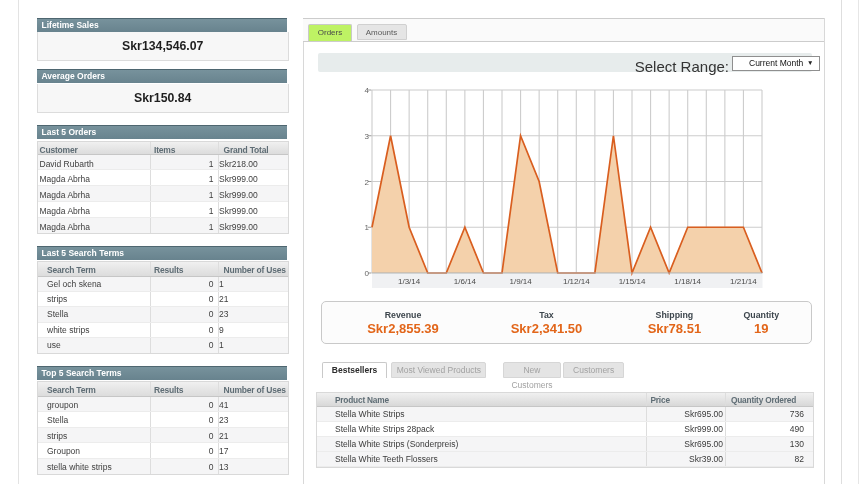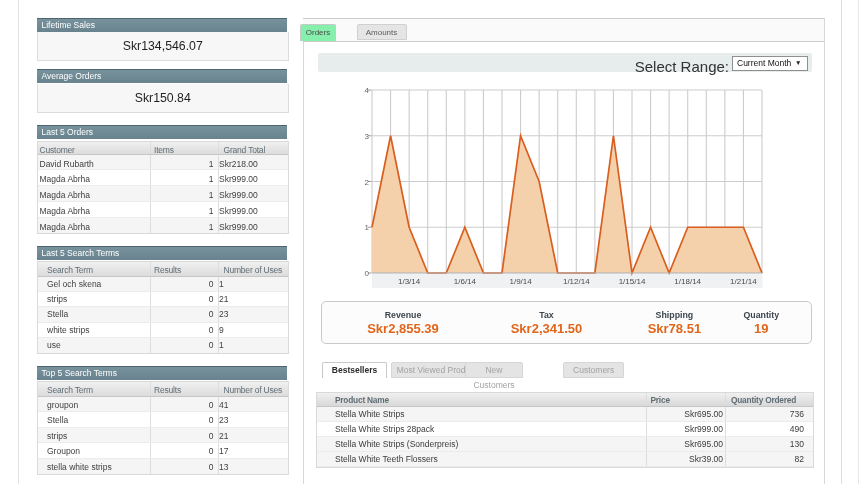--- a/index.html
+++ b/index.html
@@ -1,24 +1,24 @@
 <!DOCTYPE html>
 <html><head><meta charset="utf-8"><style>
 html,body{margin:0;padding:0}
 body{width:860px;height:484px;position:relative;overflow:hidden;background:#fff;
  font-family:"Liberation Sans",sans-serif;-webkit-font-smoothing:antialiased}
 .abs{position:absolute}
 
 .bx{position:absolute;left:37px;width:245.5px;background:linear-gradient(#77929c,#68838e);border-top:1px solid #4e6670;
- color:#fff;font-weight:normal;font-size:8.5px;line-height:13px;padding-left:4.5px}
+ color:#fff;font-weight:bold;font-size:8.5px;line-height:13px;padding-left:4.5px}
 .val{position:absolute;left:37px;width:249.5px;background:#f7f7f7;border:1px solid #dcdcdc;border-top:none;
- height:28px;text-align:center;font-weight:normal;font-size:12.3px;color:#1f1f1f;line-height:28px}
+ height:28px;text-align:center;font-weight:bold;font-size:12.3px;color:#1f1f1f;line-height:28px}
 .tbl{position:absolute;left:37px;width:249.5px;border:1px solid #d9d9d9;background:#fff}
 .thr{display:flex;height:12px;background:linear-gradient(#f0f0f0,#dcdcdc);border-bottom:1px solid #c6c6c6;
- font-weight:normal;font-size:8.5px;color:#5f6d75;line-height:17px}
+ font-weight:bold;font-size:8.5px;color:#5f6d75;line-height:17px}
 .s5 .thr{height:14px;line-height:16.6px}
 .t5 .thr{height:13.5px;line-height:17.8px}
 .r{display:flex;height:15.8px;line-height:18px;font-size:8.5px;color:#404040;border-bottom:1px solid #ececec;box-sizing:border-box}
 .s5 .r{height:15.4px;line-height:15.4px}
 .r:last-child{border-bottom:none}
 .r.g{background:#f5f5f6}
 .ca,.cb,.cc{flex-shrink:0;box-sizing:border-box;white-space:nowrap}
 .ca{width:112.5px;padding-left:1.5px;border-right:1px solid #ddd;overflow:hidden}
 .cb{width:68.5px;border-right:1px solid #ddd}
 .cc{width:68.5px}
@@ -162,26 +162,26 @@
  <div class="r g">
       <div class="ca">stella white strips</div>
       <div class="cb">0</div>
       <div class="cc">13</div>
     </div>
 </div>
 
 <div class="vline" style="left:302.5px;top:17.5px;height:466.5px"></div>
 <div class="abs" style="left:303px;top:17.5px;width:520.5px;height:22px;background:#fafafa;border-top:1px solid #cccccc;border-right:1px solid #cccccc;border-bottom:1px solid #cccccc"></div>
 
-<div class="tab" style="left:300px;top:24px;width:36px;height:17px;background:#86efac;border:1px solid #c9c9c9;border-bottom:none;line-height:16px;box-sizing:border-box">Orders</div>
+<div class="tab" style="left:308px;top:24px;width:44px;height:17px;background:#bef264;border:1px solid #c9c9c9;border-bottom:none;line-height:16px;box-sizing:border-box">Orders</div>
 <div class="tab itab" style="left:356.5px;top:24px;width:50px;height:15.5px;line-height:15px;box-sizing:border-box">Amounts</div>
 
 <div class="abs" style="left:318px;top:53px;width:493.5px;height:19px;background:#e7ecec;border-radius:2px"></div>
 <div class="abs" style="left:560px;top:57.5px;width:169px;text-align:right;font-size:15px;color:#333">Select Range:</div>
-<div class="abs" style="left:732px;top:56px;width:69.5px;height:12.5px;background:#fff;border:1px solid #8f8f8f;font-size:8.5px;color:#111;line-height:12.5px;padding-left:4px">Current Month<span style="position:absolute;right:5px;top:0px;font-size:6.5px;color:#222">▼</span></div>
+<div class="abs" style="left:732px;top:56px;width:69.5px;height:12.5px;background:#fff;border:1px solid #8f8f8f;font-size:8.5px;color:#111;line-height:12.5px;padding-left:16px">Current Month<span style="position:absolute;right:5px;top:0px;font-size:6.5px;color:#222">▼</span></div>
 
 <svg class="abs" style="left:358px;top:85px" width="410" height="205" viewBox="358 85 410 205">
  <rect x="372" y="273.5" width="390.5" height="14.5" fill="#f0f1f3"></rect>
  <g stroke="#cccccc" stroke-width="1.1">
   <line x1="372" y1="90" x2="372" y2="273"></line>
       <line x1="390.57" y1="90" x2="390.57" y2="273"></line>
       <line x1="409.14" y1="90" x2="409.14" y2="273"></line>
       <line x1="427.71" y1="90" x2="427.71" y2="273"></line>
       <line x1="446.29" y1="90" x2="446.29" y2="273"></line>
       <line x1="464.86" y1="90" x2="464.86" y2="273"></line>
@@ -248,21 +248,21 @@
     <div class="sumlab">Shipping</div>
     <div class="sumval">Skr78.51</div>
   </div>
 <div class="sumcol" style="left:676.3px;top:309.5px">
     <div class="sumlab">Quantity</div>
     <div class="sumval">19</div>
   </div>
 
 <div class="btab" style="left:321.8px;width:65.4px;background:#fff;border:1px solid #c9c9c9;border-bottom:none;font-weight:bold;color:#2b2b2b">Bestsellers</div>
 <div class="btab btabi" style="left:391.4px;width:95px">Most Viewed Products</div>
-<div class="btab btabi" style="left:465px;width:58px">New Customers</div>
+<div class="btab btabi" style="left:503px;width:58px">New Customers</div>
 <div class="btab btabi" style="left:563.3px;width:60.7px">Customers</div>
 
 <div class="ptbl">
  <div class="phr">
       <div class="pa">Product Name</div>
       <div class="pb">Price</div>
       <div class="pc">Quantity Ordered</div>
     </div>
  <div class="pr g">
       <div class="pa">Stella White Strips</div>

